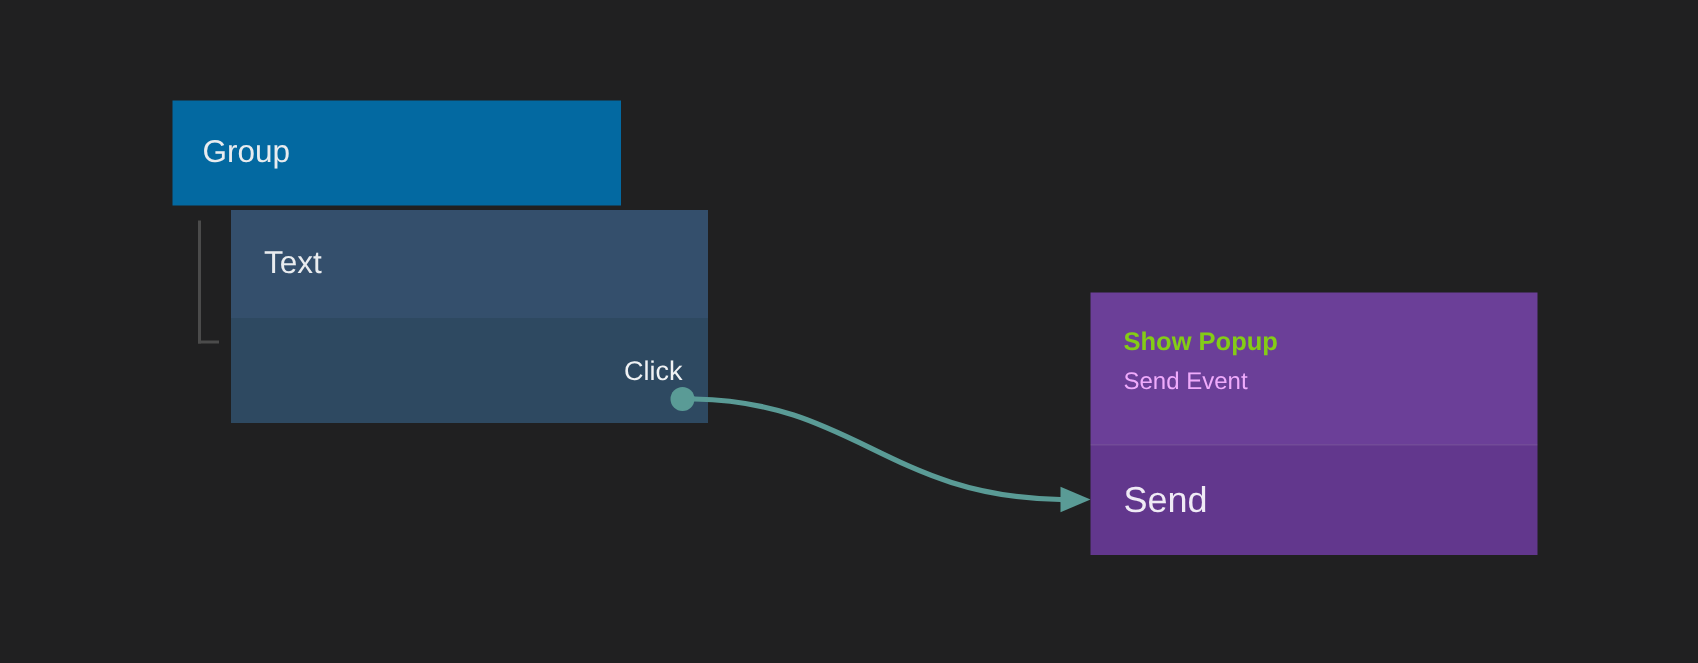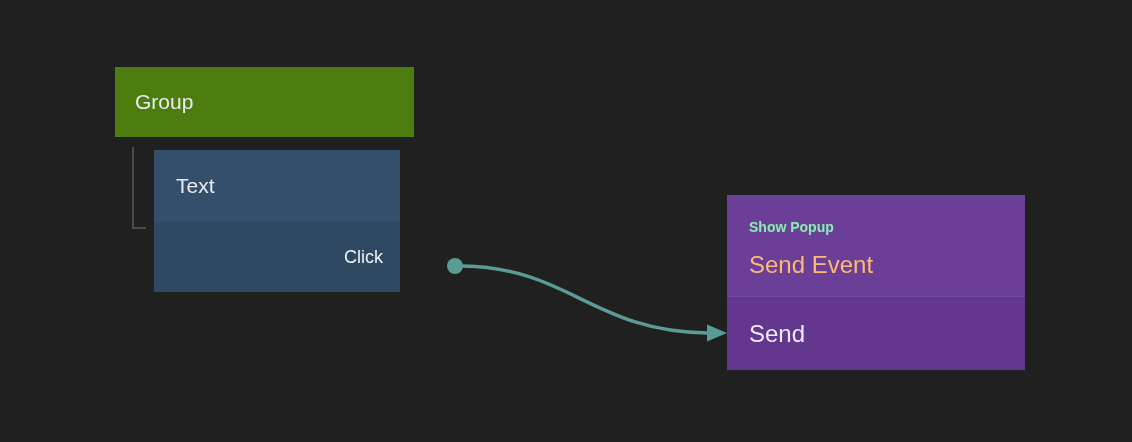--- a/index.html
+++ b/index.html
@@ -16,28 +16,28 @@
   }
 
   
   .node-blue {
     position: absolute;
     color: #e9ecef;
   }
   .node-group {
     left: 115px; top: 67px;
     width: 299px; height: 70px;
-    background: #4d7c0f;
+    background: #0369a1;
     display: flex; align-items: center;
     padding-left: 20px;
     font-size: 21px;
   }
   .node-text {
-    left: 154px; top: 150px;
-    width: 246px;
+    left: 154px; top: 140px;
+    width: 318px;
     text-align: center;
   }
   .node-text .nt-header {
     height: 72px;
     background: #344f6c;
     display: flex; align-items: center;
     padding-left: 22px;
     font-size: 21px;
   }
   .node-text .nt-body {
@@ -63,31 +63,30 @@
     position: absolute;
     left: 727px; top: 195px;
     width: 298px;
   }
   .node-action .na-header {
     height: 101px;
     background: #6b3f98;
     padding: 19px 0 0 22px;
   }
   .node-action .na-title {
-    font-size: 14px;
+    font-size: 17px;
     font-weight: 600;
-    color: #86efac;
+    color: #84cc16;
     line-height: 27px;
   }
   .node-action .na-subtitle {
-    font-size: 24px;
+    font-size: 16px;
     font-weight: 400;
-    color: #fdba74;
+    color: #f0abfc;
     line-height: 27px;
-    margin-top: 10px;
   }
   .node-action .na-input-row {
     height: 74px;
     background: #62378d;
     border-top: 1px solid rgba(255,255,255,0.10);
     display: flex; align-items: center;
     padding-left: 22px;
     font-size: 24px;
     color: #efeaf5;
   }

